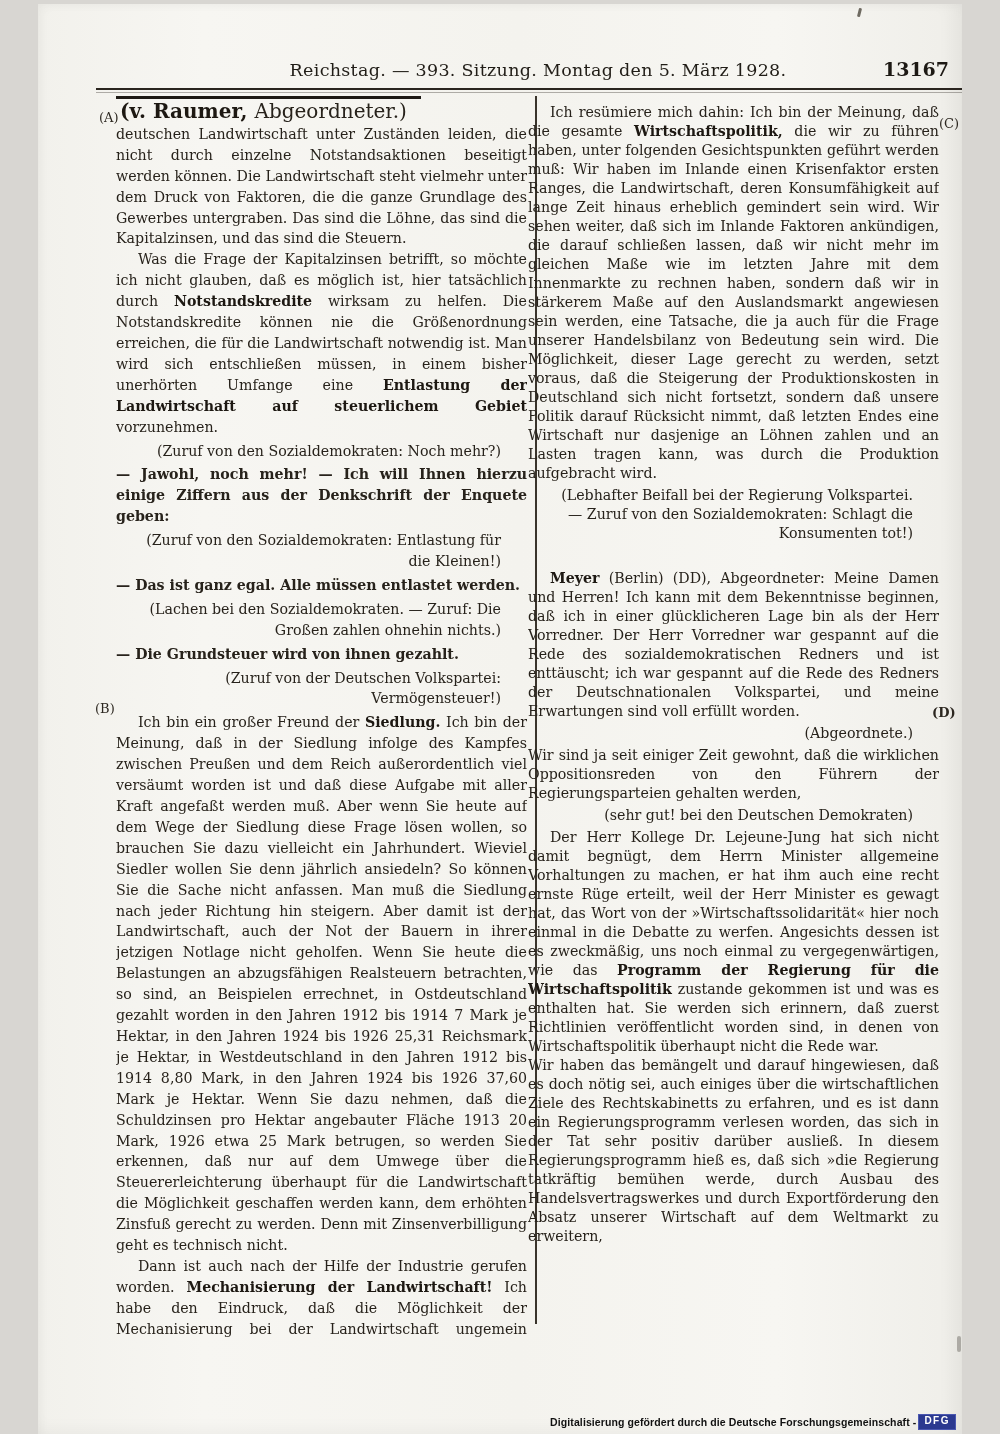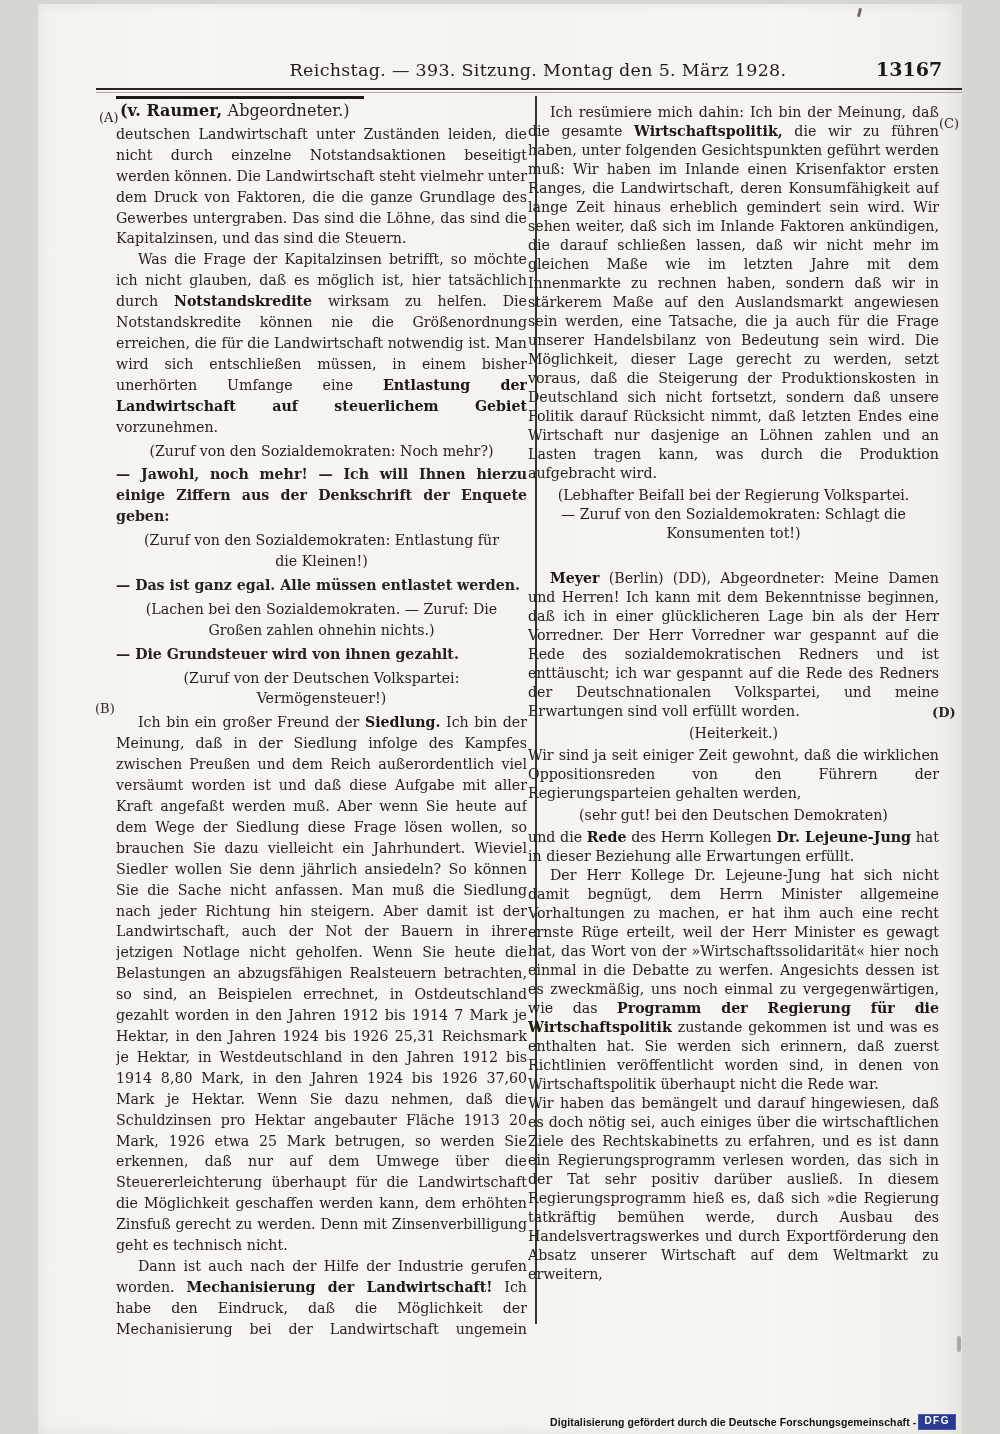--- a/index.html
+++ b/index.html
@@ -9,44 +9,44 @@
     background:linear-gradient(90deg,#f2f1ec 0%,#f7f6f2 18%,#f4f3ee 52%,#f7f6f2 80%,#efeee9 100%);
     box-shadow: inset -8px -6px 18px rgba(0,0,0,0.05), inset 4px 2px 10px rgba(0,0,0,0.03);
     font-family:"DejaVu Serif","Liberation Serif",serif;
     color:#26211b; overflow:hidden;
   }
   .hdr-center {
     position:absolute; top:56px; left:160px; width:680px; text-align:center;
     font-size:17.5px; letter-spacing:0.3px; color:#211d17;
   }
   .hdr-page-num {
-    position:absolute; top:54px; left:838px; width:80px; text-align:left;
+    position:absolute; top:54px; left:838px; width:80px; text-align:center;
     font-size:19px; font-weight:bold; color:#1d1914;
   }
   .rule-top { position:absolute; left:58px; top:84px; width:882px; height:2px; background:#2a251f; }
   .rule-top2 { position:absolute; left:58px; top:88px; width:882px; height:1px; background:rgba(42,37,31,0.35); }
   .col-divider { position:absolute; left:497px; top:92px; width:1.5px; height:1228px; background:#3a342c; }
 
   .col {
     position:absolute; width:411px; text-align:justify;
     font-size:14.2px; color:#27221b; overflow:hidden;
   }
   #col-left  { left:78px;  top:92px;  height:1245px; line-height:20.9px; }
   #col-right { left:490px; top:99px;  height:1238px; line-height:19px; }
 
   .para { margin:0; }
   .body { text-indent:22px; }
   .noindent { text-indent:0; }
-  .stage { text-align:center; text-indent:0; margin:3px 0; padding:0 26px; }
+  .stage { text-align:right; text-indent:0; margin:3px 0; padding:0 26px; }
   .dash { text-indent:0; margin:3px 0;font-weight:bold; }
   .gap-lg { margin-top:26px; }
   .speaker {
     display:inline-block; text-indent:0; text-align:left;
     border-top:3px solid #1d1914; padding:2px 14px 0 4px; margin:0 0 2px 0;
-    font-size:16px;
+    font-size:20px;
   }
   .para b { font-weight:bold; color:#1d1812; }
 
   .margin-label { position:absolute; font-size:13px; color:#2c2720; }
   #label-a { left:61px; top:106px; }
   #label-b { left:57px; top:697px; }
   #label-c { left:901px; top:112px; }
   #label-d { left:894px; top:701px; font-weight:bold; }
 
   .footer {
@@ -80,24 +80,23 @@
   <div class="margin-label" id="label-a">(A)</div>
   <div class="margin-label" id="label-b">(B)</div>
   <div class="margin-label" id="label-c">(C)</div>
   <div class="margin-label" id="label-d">(D)</div>
 
   <div class="col" id="col-left"><p class="para speaker"><b>(v. Raumer, </b>Abgeordneter.)</p><p class="para body noindent">deutschen Landwirtschaft unter Zuständen leiden, die nicht durch einzelne Notstandsaktionen beseitigt werden können. Die Landwirtschaft steht vielmehr unter dem Druck von Faktoren, die die ganze Grundlage des Gewerbes untergraben. Das sind die Löhne, das sind die Kapitalzinsen, und das sind die Steuern.</p><p class="para body">Was die Frage der Kapitalzinsen betrifft, so möchte ich nicht glauben, daß es möglich ist, hier tatsächlich durch <b>Notstandskredite</b> wirksam zu helfen. Die Notstandskredite können nie die Größenordnung erreichen, die für die Landwirtschaft notwendig ist. Man wird sich entschließen müssen, in einem bisher unerhörten Umfange eine <b>Entlastung der Landwirtschaft auf steuerlichem Gebiet</b> vorzunehmen.</p><p class="para stage">(Zuruf von den Sozialdemokraten: Noch mehr?)</p><p class="para dash">— Jawohl, noch mehr! — Ich will Ihnen hierzu einige Ziffern aus der Denkschrift der Enquete geben:</p><p class="para stage">(Zuruf von den Sozialdemokraten: Entlastung für die Kleinen!)</p><p class="para dash">— Das ist ganz egal. Alle müssen entlastet werden.</p><p class="para stage">(Lachen bei den Sozialdemokraten. — Zuruf: Die Großen zahlen ohnehin nichts.)</p><p class="para dash">— Die Grundsteuer wird von ihnen gezahlt.</p><p class="para stage">(Zuruf von der Deutschen Volkspartei: Vermögensteuer!)</p><p class="para body">Ich bin ein großer Freund der <b>Siedlung.</b> Ich bin der Meinung, daß in der Siedlung infolge des Kampfes zwischen Preußen und dem Reich außerordentlich viel versäumt worden ist und daß diese Aufgabe mit aller Kraft angefaßt werden muß. Aber wenn Sie heute auf dem Wege der Siedlung diese Frage lösen wollen, so brauchen Sie dazu vielleicht ein Jahrhundert. Wieviel Siedler wollen Sie denn jährlich ansiedeln? So können Sie die Sache nicht anfassen. Man muß die Siedlung nach jeder Richtung hin steigern. Aber damit ist der Landwirtschaft, auch der Not der Bauern in ihrer jetzigen Notlage nicht geholfen. Wenn Sie heute die Belastungen an abzugsfähigen Realsteuern betrachten, so sind, an Beispielen errechnet, in Ostdeutschland gezahlt worden in den Jahren 1912 bis 1914 7 Mark je Hektar, in den Jahren 1924 bis 1926 25,31 Reichsmark je Hektar, in Westdeutschland in den Jahren 1912 bis 1914 8,80 Mark, in den Jahren 1924 bis 1926 37,60 Mark je Hektar. Wenn Sie dazu nehmen, daß die Schuldzinsen pro Hektar angebauter Fläche 1913 20 Mark, 1926 etwa 25 Mark betrugen, so werden Sie erkennen, daß nur auf dem Umwege über die Steuererleichterung überhaupt für die Landwirtschaft die Möglichkeit geschaffen werden kann, dem erhöhten Zinsfuß gerecht zu werden. Denn mit Zinsenverbilligung geht es technisch nicht.</p><p class="para body">Dann ist auch nach der Hilfe der Industrie gerufen worden. <b>Mechanisierung der Landwirtschaft!</b> Ich habe den Eindruck, daß die Möglichkeit der Mechanisierung bei der Landwirtschaft ungemein überschätzt wird, vor allen Dingen deswegen, weil der Mechanisierung in weitem Umfange eine Zusammenlegung der Besitze vorausgehen müßte. Wenn man nicht an diese Aufgabe herangeht, genau so, wie man es vor 100 Jahren getan hat, als damals die Wirtschaftsverhältnisse sich veränderten, wird man meines Erachtens niemals dahin kommen können, mit der Maschine wirklich dem mittleren und kleineren Landwirt zu helfen.</p></div>
   <div class="col" id="col-right">
       <p class="para body">Ich resümiere mich dahin: Ich bin der Meinung, daß die gesamte <b>Wirtschaftspolitik,</b> die wir zu führen haben, unter folgenden Gesichtspunkten geführt werden muß: Wir haben im Inlande einen Krisenfaktor ersten Ranges, die Landwirtschaft, deren Konsumfähigkeit auf lange Zeit hinaus erheblich gemindert sein wird. Wir sehen weiter, daß sich im Inlande Faktoren ankündigen, die darauf schließen lassen, daß wir nicht mehr im gleichen Maße wie im letzten Jahre mit dem Innenmarkte zu rechnen haben, sondern daß wir in stärkerem Maße auf den Auslandsmarkt angewiesen sein werden, eine Tatsache, die ja auch für die Frage unserer Handelsbilanz von Bedeutung sein wird. Die Möglichkeit, dieser Lage gerecht zu werden, setzt voraus, daß die Steigerung der Produktionskosten in Deutschland sich nicht fortsetzt, sondern daß unsere Politik darauf Rücksicht nimmt, daß letzten Endes eine Wirtschaft nur dasjenige an Löhnen zahlen und an Lasten tragen kann, was durch die Produktion aufgebracht wird.</p>
       <p class="para stage">(Lebhafter Beifall bei der Regierung Volkspartei. — Zuruf von den Sozialdemokraten: Schlagt die Konsumenten tot!)</p>
       <p class="para body gap-lg"><b>Meyer</b> (Berlin) (DD), Abgeordneter: Meine Damen und Herren! Ich kann mit dem Bekenntnisse beginnen, daß ich in einer glücklicheren Lage bin als der Herr Vorredner. Der Herr Vorredner war gespannt auf die Rede des sozialdemokratischen Redners und ist enttäuscht; ich war gespannt auf die Rede des Redners der Deutschnationalen Volkspartei, und meine Erwartungen sind voll erfüllt worden.</p>
-      <p class="para stage">(Heiterkeit.)</p>
+      <p class="para stage">(Abgeordnete.)</p>
       <p class="para body noindent">Wir sind ja seit einiger Zeit gewohnt, daß die wirklichen Oppositionsreden von den Führern der Regierungsparteien gehalten werden,</p>
       <p class="para stage">(sehr gut! bei den Deutschen Demokraten)</p>
-      <p class="para body noindent">und die <b>Rede</b> des Herrn Kollegen <b>Dr. Lejeune-Jung</b> hat in dieser Beziehung alle Erwartungen erfüllt.</p>
       <p class="para body">Der Herr Kollege Dr. Lejeune-Jung hat sich nicht damit begnügt, dem Herrn Minister allgemeine Vorhaltungen zu machen, er hat ihm auch eine recht ernste Rüge erteilt, weil der Herr Minister es gewagt hat, das Wort von der »Wirtschaftssolidarität« hier noch einmal in die Debatte zu werfen. Angesichts dessen ist es zweckmäßig, uns noch einmal zu vergegenwärtigen, wie das <b>Programm der Regierung für die Wirtschaftspolitik</b> zustande gekommen ist und was es enthalten hat. Sie werden sich erinnern, daß zuerst Richtlinien veröffentlicht worden sind, in denen von Wirtschaftspolitik überhaupt nicht die Rede war.</p>
       <p class="para body noindent">Wir haben das bemängelt und darauf hingewiesen, daß es doch nötig sei, auch einiges über die wirtschaftlichen Ziele des Rechtskabinetts zu erfahren, und es ist dann ein Regierungsprogramm verlesen worden, das sich in der Tat sehr positiv darüber ausließ. In diesem Regierungsprogramm hieß es, daß sich »die Regierung tatkräftig bemühen werde, durch Ausbau des Handelsvertragswerkes und durch Exportförderung den Absatz unserer Wirtschaft auf dem Weltmarkt zu erweitern,</p>
     </div>
 
   <div class="artifact-1"></div>
   <div class="artifact-2"></div>
 
   <div class="footer">
     <span class="footer-text">Digitalisierung gefördert durch die Deutsche Forschungsgemeinschaft -</span>
     <span class="dfg-logo">DFG</span>

